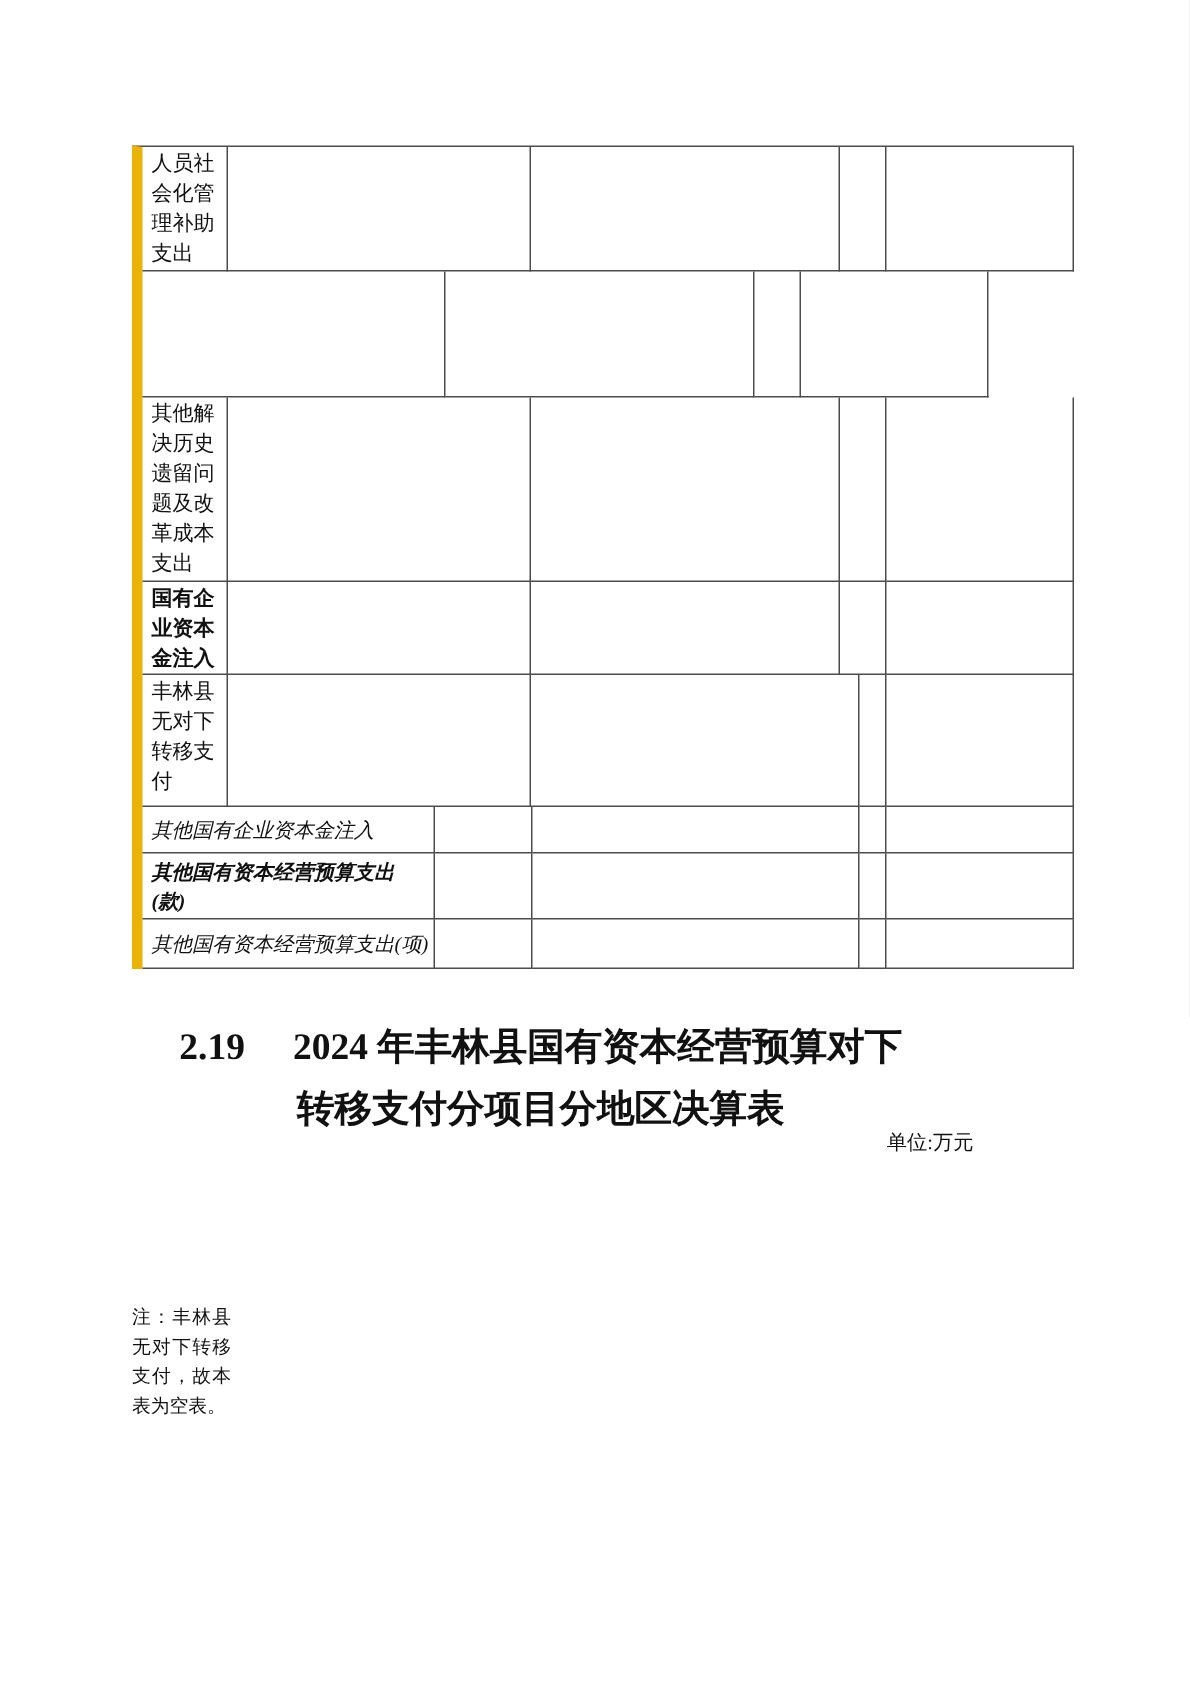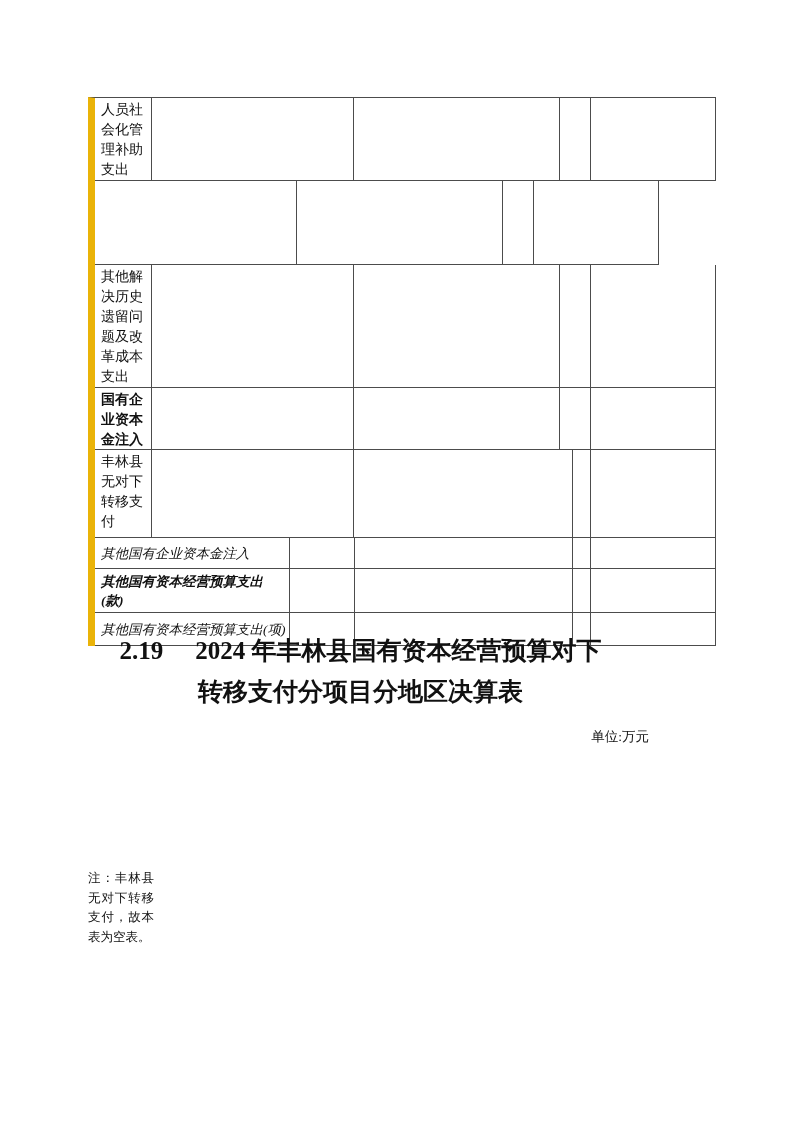--- a/index.html
+++ b/index.html
@@ -37,32 +37,32 @@
     font-size:13.5px; line-height:19px;
     padding:0 2px 0 6px;
     white-space:pre-line;
     font-style:italic;
   }
   .nw { white-space:nowrap; }
   .boldrow { font-weight:700; }
 
   
   .heading {
-    position:absolute; left:88px; top:630px; width:545px;
+    position:absolute; left:88px; top:678px; width:545px;
     text-align:center;
     font-weight:700;
     font-size:25px;
     line-height:41px;
     white-space:nowrap;
   }
   .hgap { margin-left:32px; }
 
   
   .unit {
-    position:absolute; left:88px; top:728px; width:561px;
+    position:absolute; left:88px; top:753px; width:561px;
     text-align:right;
     font-size:13.5px;
   }
 
   
   .t2 {
     position:absolute; left:88px; top:754px; width:561px;
     border-top:1px solid #4c4c4c;
     border-left:1px solid #4c4c4c;
   }

